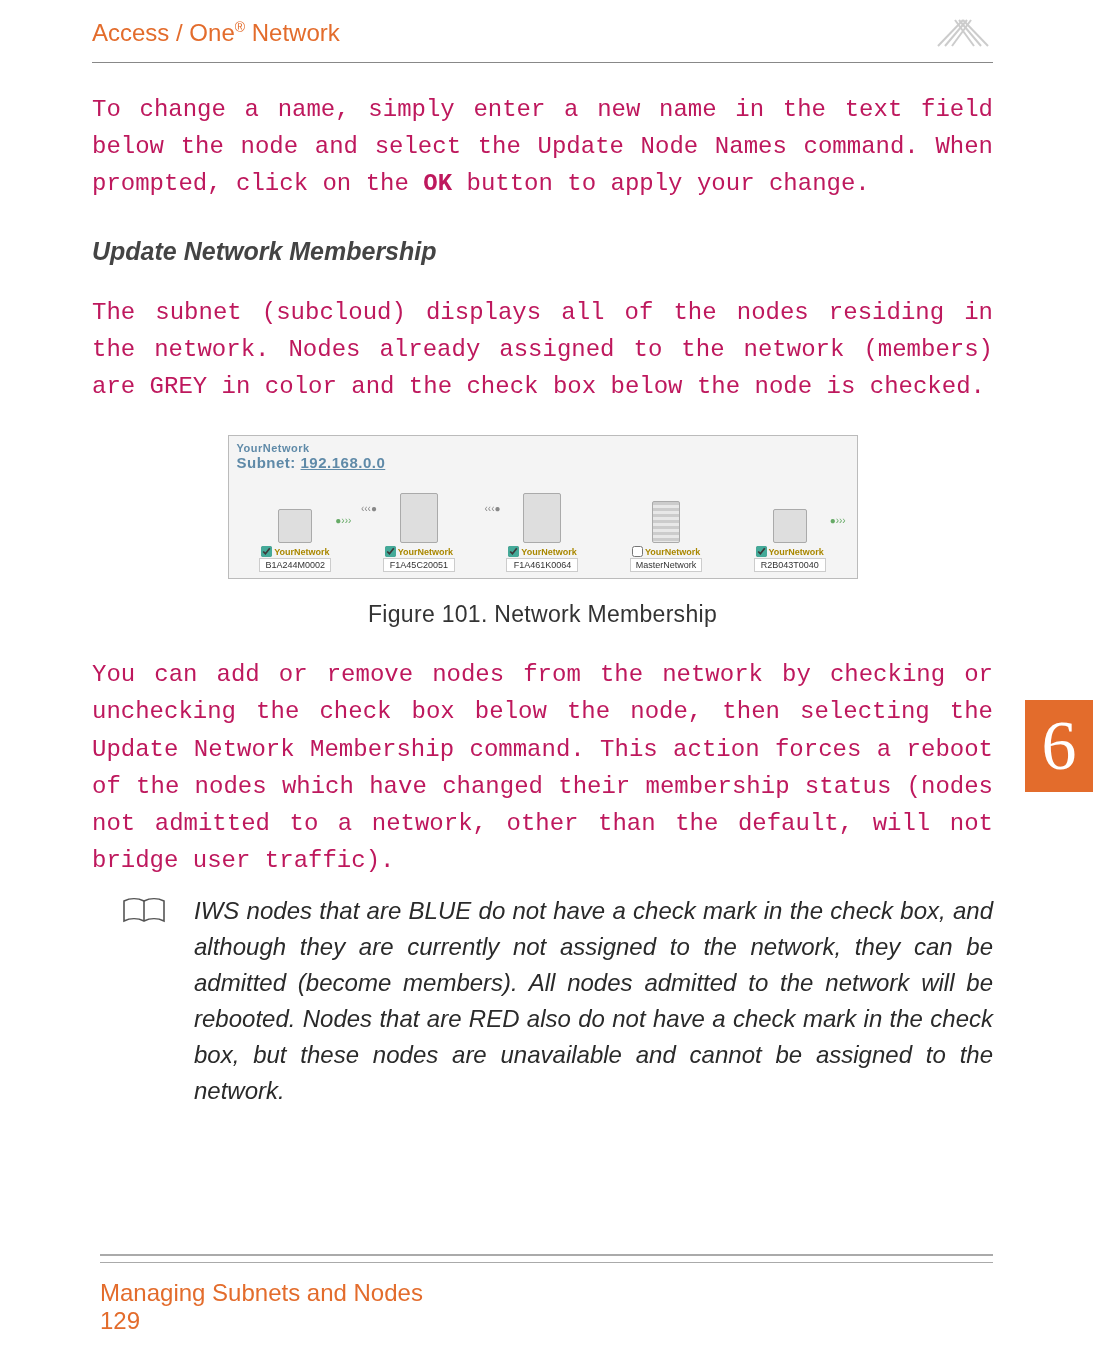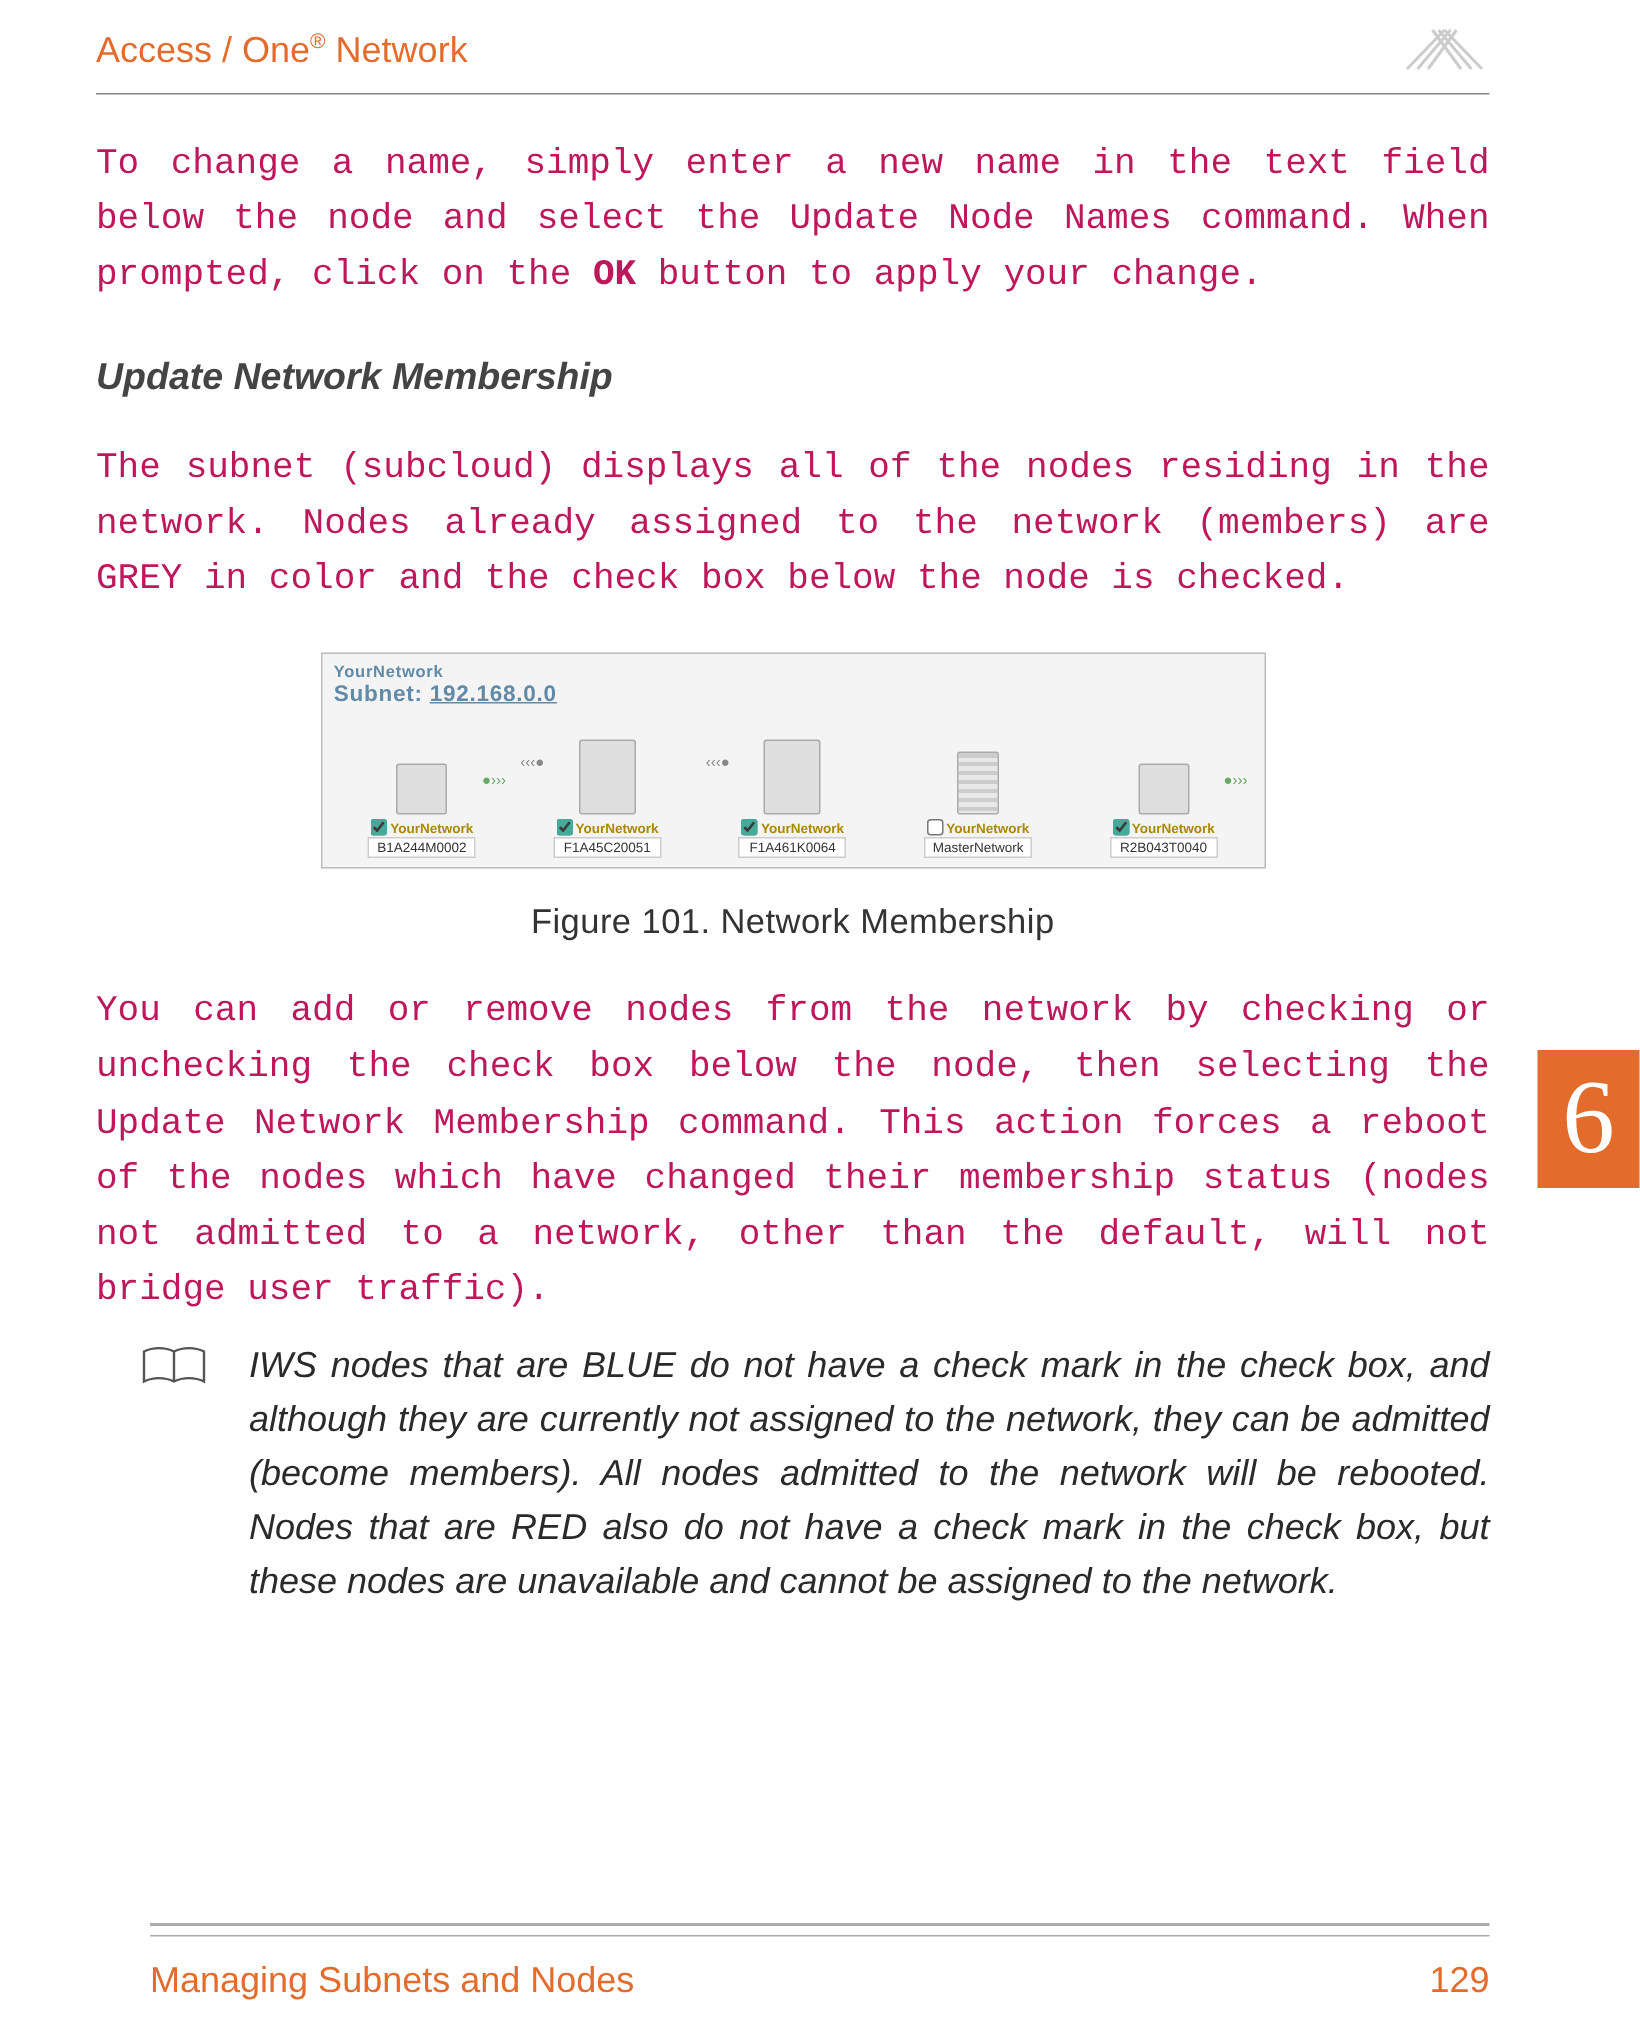--- a/index.html
+++ b/index.html
@@ -5,21 +5,21 @@
     * { margin: 0; padding: 0; box-sizing: border-box; }
     body {
       font-family: "Optima", "Segoe UI", "Helvetica Neue", Arial, sans-serif;
       width: 1093px;
       height: 1361px;
       background: #fff;
       position: relative;
       color: #222;
     }
     .page {
-      padding: 0 100px 0 64px;
+      padding: 0 100px 0 92px;
       position: relative;
       height: 100%;
     }
     .header {
       display: flex;
       justify-content: space-between;
       align-items: center;
       padding-top: 18px;
       padding-bottom: 8px;
     }
@@ -177,20 +177,21 @@
       border: none;
       border-top: 1px solid #aaa;
       margin-bottom: 16px;
     }
     .footer-row {
       display: flex;
       justify-content: space-between;
       align-items: baseline;
       color: #e36c2c;
       font-size: 24px;
+      flex-direction: column;
     }
   </style>
 </head>
 <body>
 
 <div class="page">
 
   <div class="header">
     <div class="header-title">
       <span>Access / One</span><sup>®</sup><span> Network</span>

